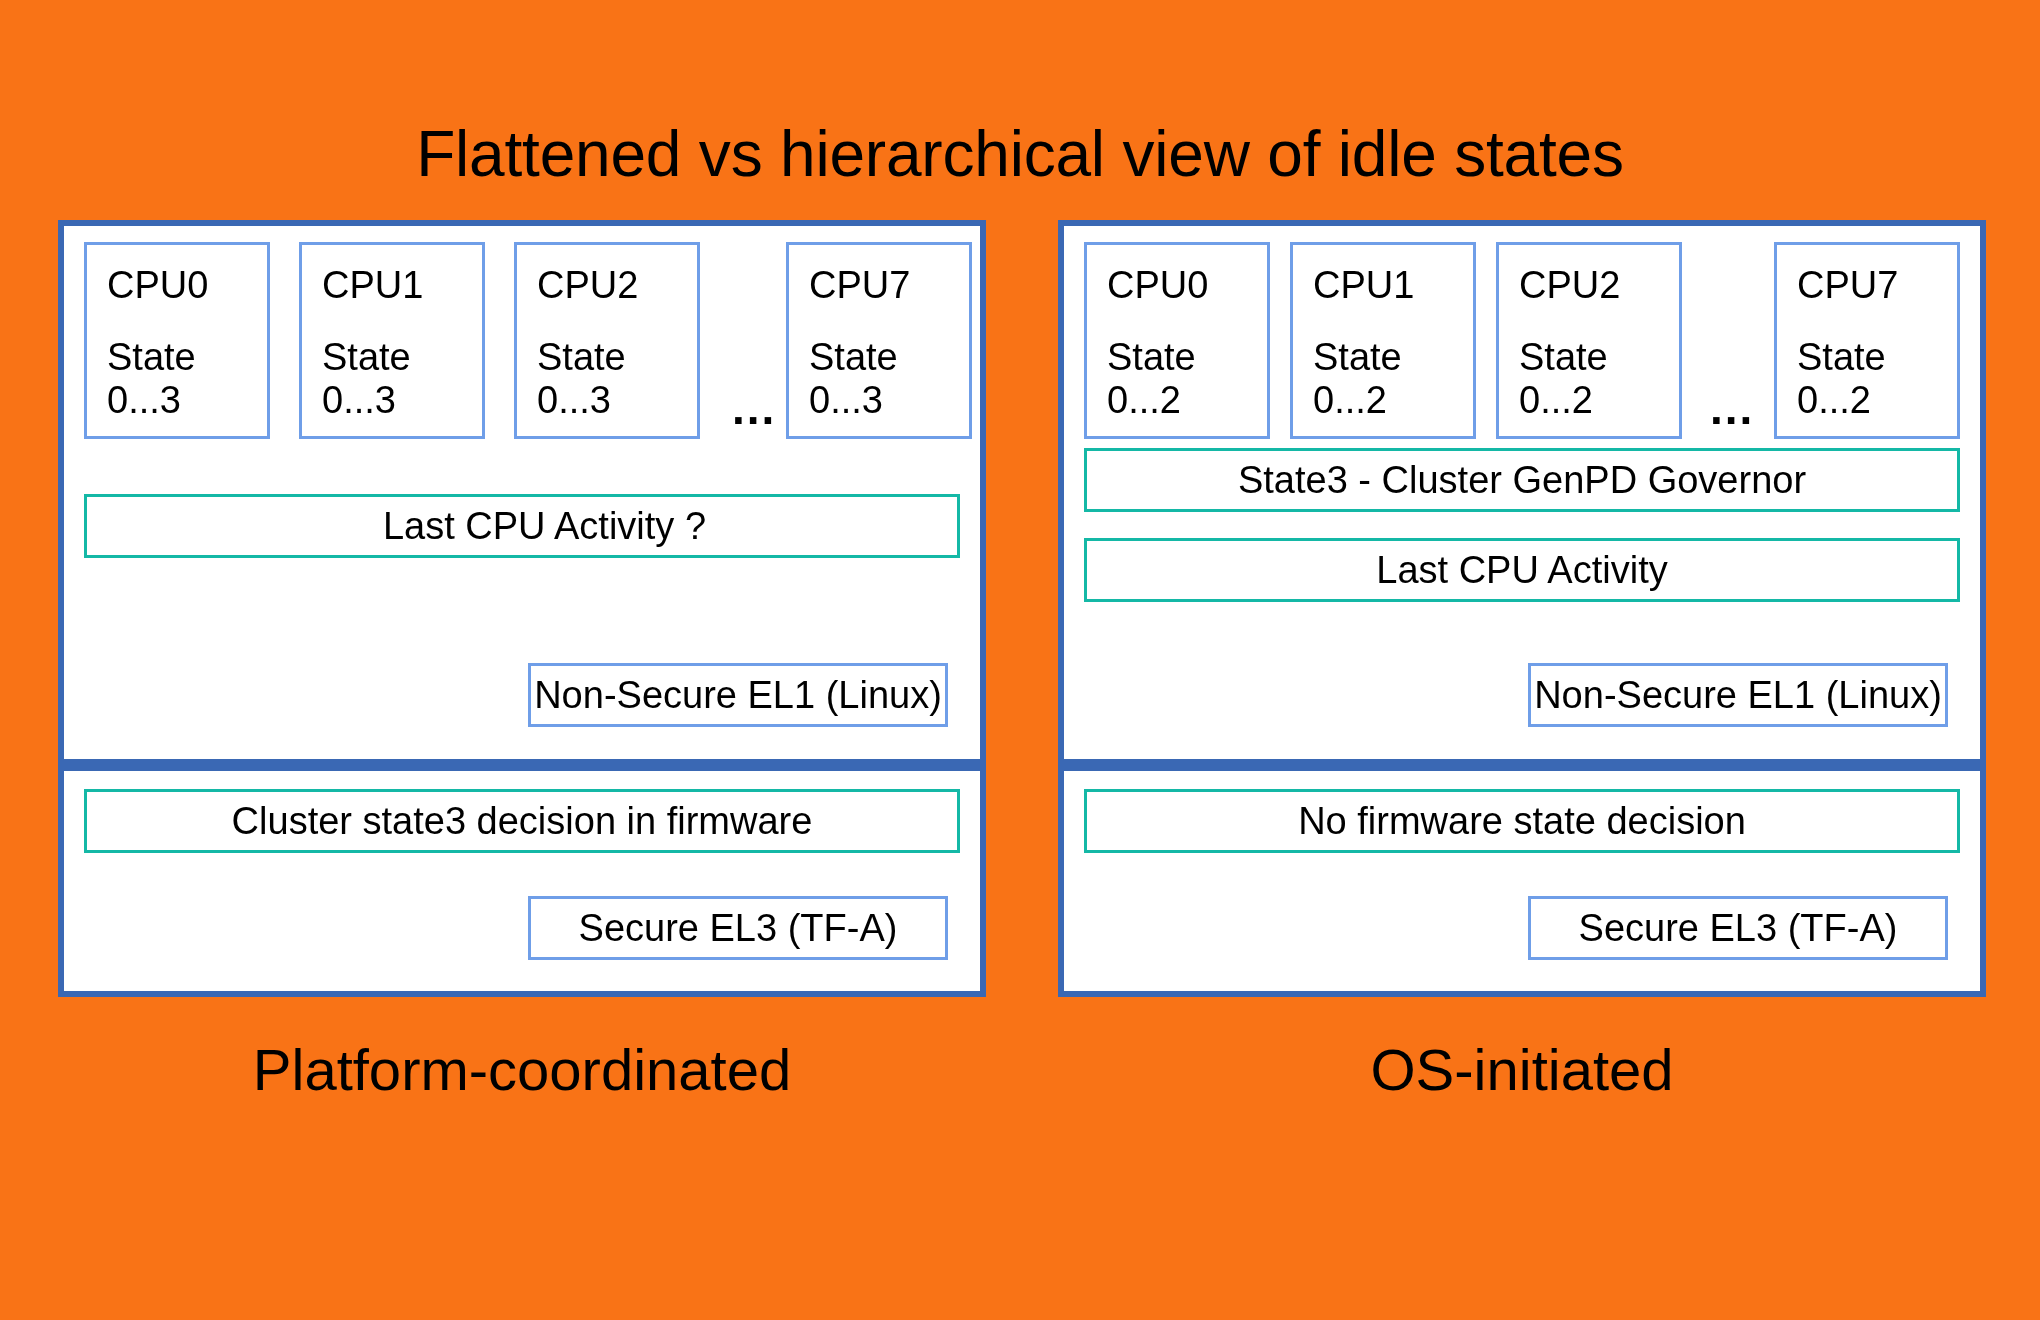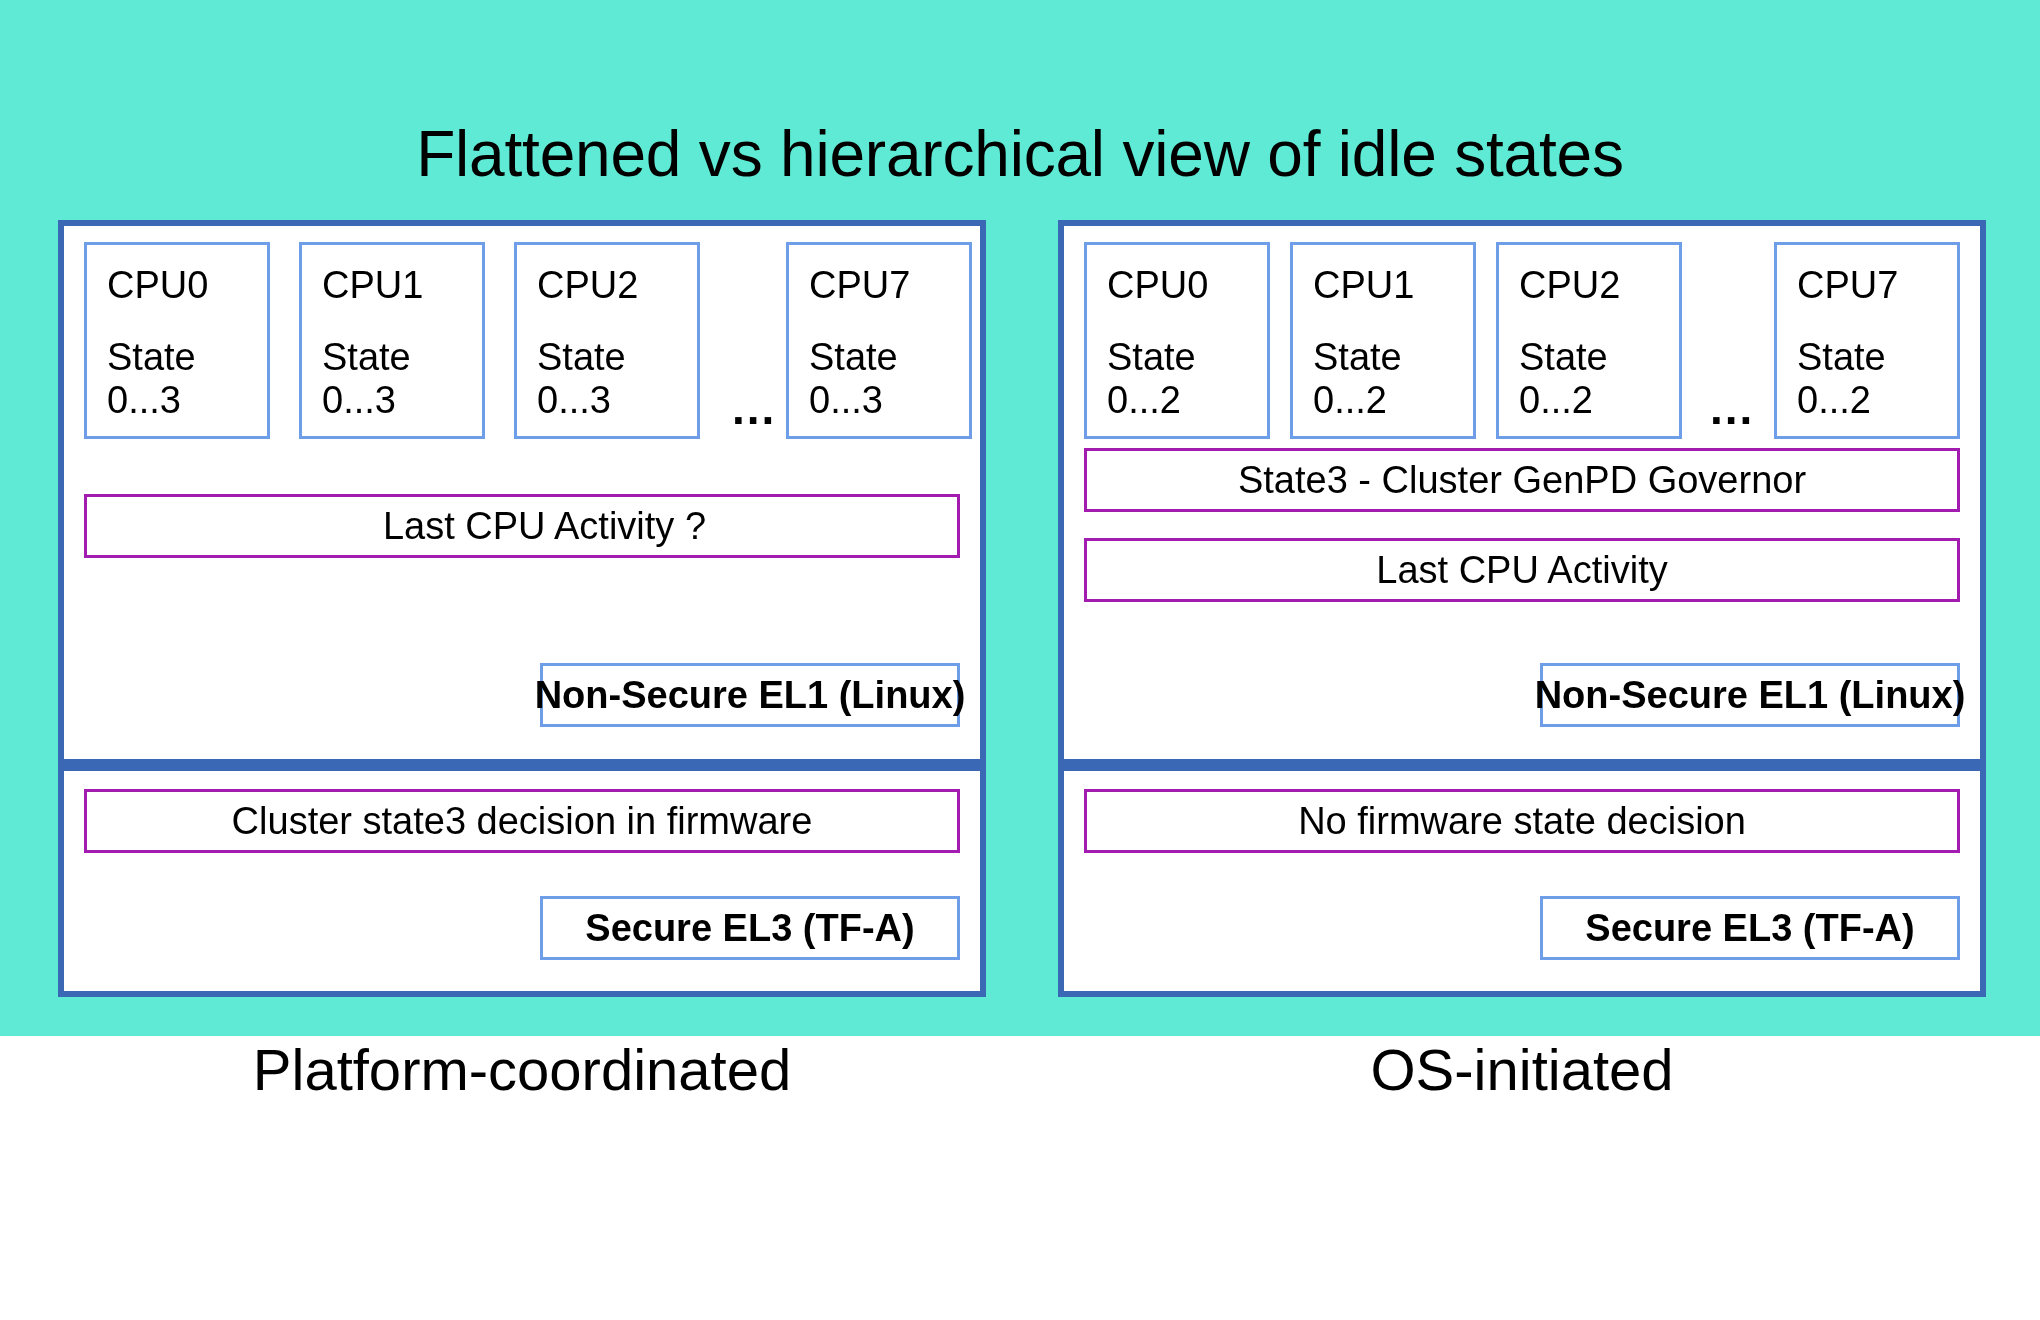--- a/index.html
+++ b/index.html
@@ -13,22 +13,22 @@
     font-family: "Liberation Sans", sans-serif;
     color: #000000;
     overflow: hidden;
     position: relative;
   }
 
   #slide {
     position: absolute;
     left: 0; top: 0;
     width: 2040px;
-    height: 1036px;
-    background: #5eead4;
+    height: 1320px;
+    background: #f97316;
   }
 
   
   .slide-title {
     position: absolute;
     left: 0;
     top: 118px;
     width: 2040px;
     text-align: center;
     font-size: 64px;
@@ -96,45 +96,44 @@
     font-weight: 700;
   }
 
   
   .wide-bar {
     position: absolute;
     left: 20px;
     right: 20px;
     height: 64px;
     box-sizing: border-box;
-    border: 3px solid #a21caf;
+    border: 3px solid #14b8a6;
     background: #ffffff;
     display: flex;
     align-items: center;
     justify-content: center;
     font-size: 38px;
     line-height: 42px;
   }
 
   
   .level-box {
     position: absolute;
-    right: 20px;
+    right: 32px;
     height: 64px;
     box-sizing: border-box;
     border: 3px solid #6f9ee8;
     background: #ffffff;
     display: flex;
     align-items: center;
     justify-content: center;
     padding: 0 24px;
     font-size: 38px;
     line-height: 42px;
     white-space: nowrap;
-    font-weight: bold;
   }
 
   
   .caption {
     position: absolute;
     left: 0;
     width: 928px;
     text-align: center;
     font-size: 58px;
     line-height: 64px;

